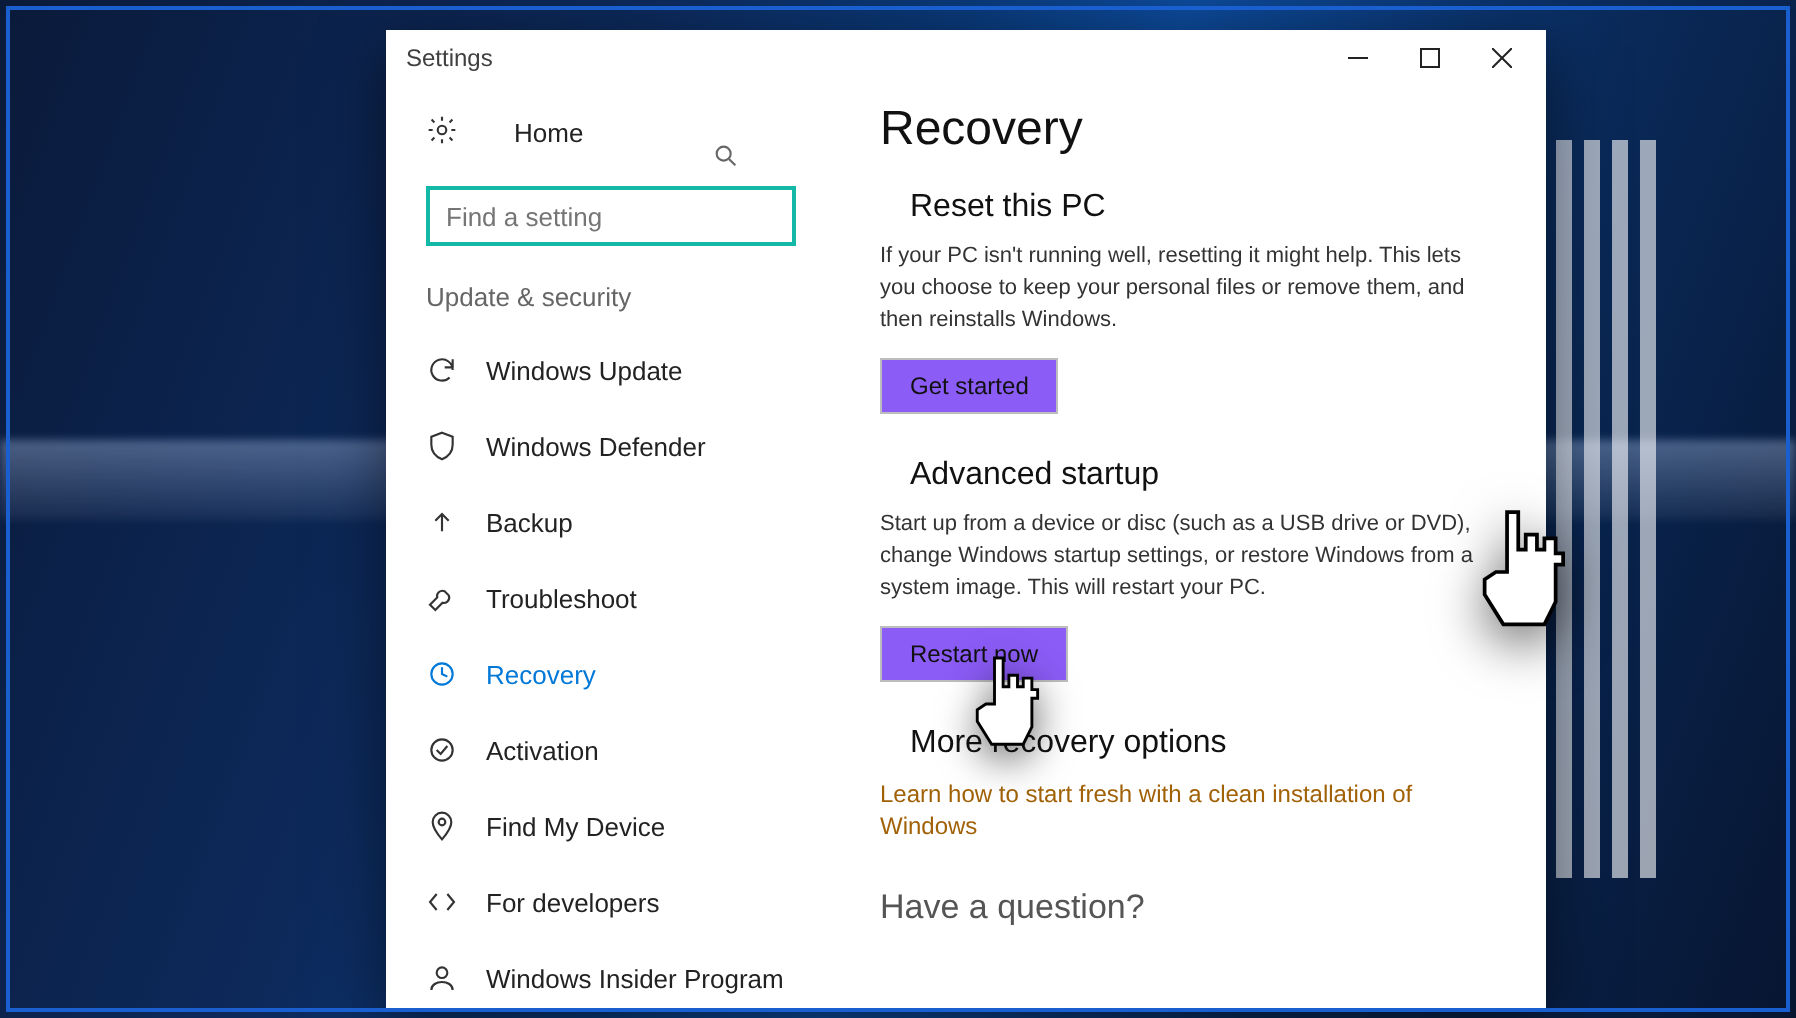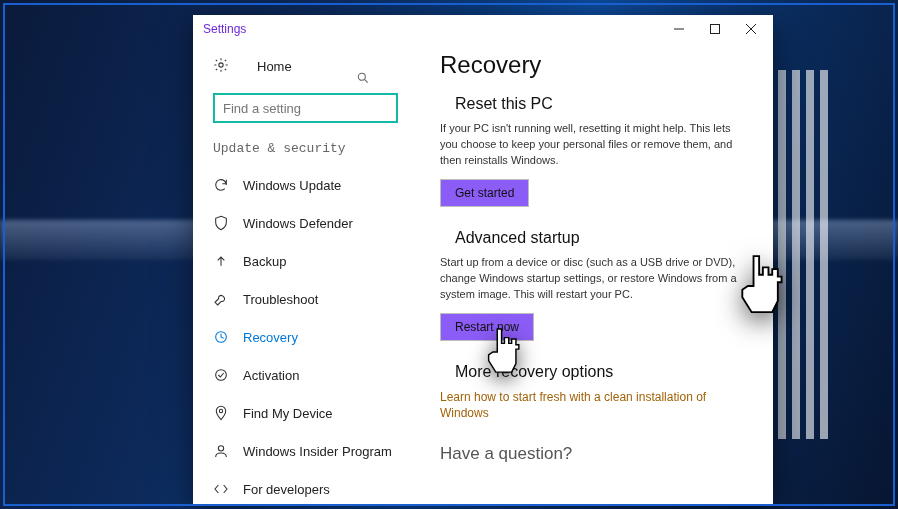--- a/index.html
+++ b/index.html
@@ -15,35 +15,35 @@
   .stripe.a{ right:112px; } .stripe.b{ right:98px; } .stripe.c{ right:84px; } .stripe.d{ right:70px; }
   
   .frame { position:absolute; inset:3px; border:2px solid #1a5fd0; pointer-events:none; }
   
   .window {
     position:absolute; left:193px; top:15px; width:580px; height:490px;
     background:#ffffff; box-shadow:0 8px 30px rgba(0,0,0,0.5);
     display:flex; flex-direction:column; font-size:12px; color:#333;
   }
   .titlebar { display:flex; align-items:center; height:28px; padding:0 4px 0 10px; }
-  .titlebar .title { font-size:12px; color:#6d28d9; }
+  .titlebar .title { font-size:12px; color:#404040; }
   .winctrl { margin-left:auto; display:flex; }
   .winbtn { width:36px; height:28px; display:flex; align-items:center; justify-content:center; font-size:13px; color:#222; }
   .winbtn svg { display:block; }
   .body { flex:1; display:flex; overflow:hidden; }
   
   .sidebar { width:225px; padding:6px 0 0 20px; }
   .home-row { display:flex; align-items:center; gap:28px; height:34px; font-size:13px; color:#222; }
   .search-wrap { margin:10px 20px 18px 0; }
   .search {
     width:100%; height:30px; border:2px solid #14b8a6; padding:0 28px 0 8px;
     font-size:13px; color:#666; background:#fff; position:relative;
   }
   .search-icon { position:absolute; right:28px; margin-top:-22px; pointer-events:none; color:#666; }
-  .section-label { font-size:13px; color:#666; margin:4px 0 10px 0;font-family:Liberation Mono, monospace; }
+  .section-label { font-size:13px; color:#666; margin:4px 0 10px 0; }
   .nav-item { display:flex; align-items:center; gap:14px; height:38px; font-size:13px; color:#222; cursor:default; position:relative; }
   .nav-item.selected { color:#0078d7; }
   .nav-item .ic { width:16px; height:16px; display:flex; align-items:center; justify-content:center; }
   .nav-item .ic svg { display:block; }
   
   .content { flex:1; padding:8px 22px 0 22px; overflow:hidden; }
   h1 { font-weight:300; font-size:24px; margin-bottom:16px; color:#111; }
   h2 { font-weight:400; font-size:16px; margin:12px 0 8px 15px; color:#111; }
   p.desc { font-size:11px; line-height:1.45; color:#333; margin-bottom:10px; }
   .btn { display:inline-block; background:#8b5cf6; color:#111; font-size:12px; padding:6px 14px; border:1px solid #bdbdbd; }
@@ -168,33 +168,33 @@
             <svg width="16" height="16" viewBox="0 0 24 24" fill="none" stroke="#333" stroke-width="1.6">
               <path d="M12 2a7 7 0 0 1 7 7c0 5-7 13-7 13S5 14 5 9a7 7 0 0 1 7-7z"></path>
               <circle cx="12" cy="9" r="2.5"></circle>
             </svg>
           </span>
         <span>Find My Device</span>
       </div>
       <div class="nav-item">
         <span class="ic">
             <svg width="16" height="16" viewBox="0 0 24 24" fill="none" stroke="#333" stroke-width="1.6">
+              <path d="M8 6l-5 6 5 6M16 6l5 6-5 6"></path>
+            </svg>
+          </span>
+        <span>For developers</span>
+      </div>
+      <div class="nav-item">
+        <span class="ic">
+            <svg width="16" height="16" viewBox="0 0 24 24" fill="none" stroke="#333" stroke-width="1.6">
               <circle cx="12" cy="8" r="4"></circle>
               <path d="M4 21c0-4 4-6 8-6s8 2 8 6"></path>
             </svg>
           </span>
         <span>Windows Insider Program</span>
-      </div>
-      <div class="nav-item">
-        <span class="ic">
-            <svg width="16" height="16" viewBox="0 0 24 24" fill="none" stroke="#333" stroke-width="1.6">
-              <path d="M8 6l-5 6 5 6M16 6l5 6-5 6"></path>
-            </svg>
-          </span>
-        <span>For developers</span>
       </div>
     </div>
 
     <div class="content">
       <h1>Recovery</h1>
 
       <div class="sec">
         <h2>Reset this PC</h2>
         <p class="desc">If your PC isn't running well, resetting it might help. This lets you choose to keep your personal files or remove them, and then reinstalls Windows.</p>
         <span class="btn">Get started</span>

